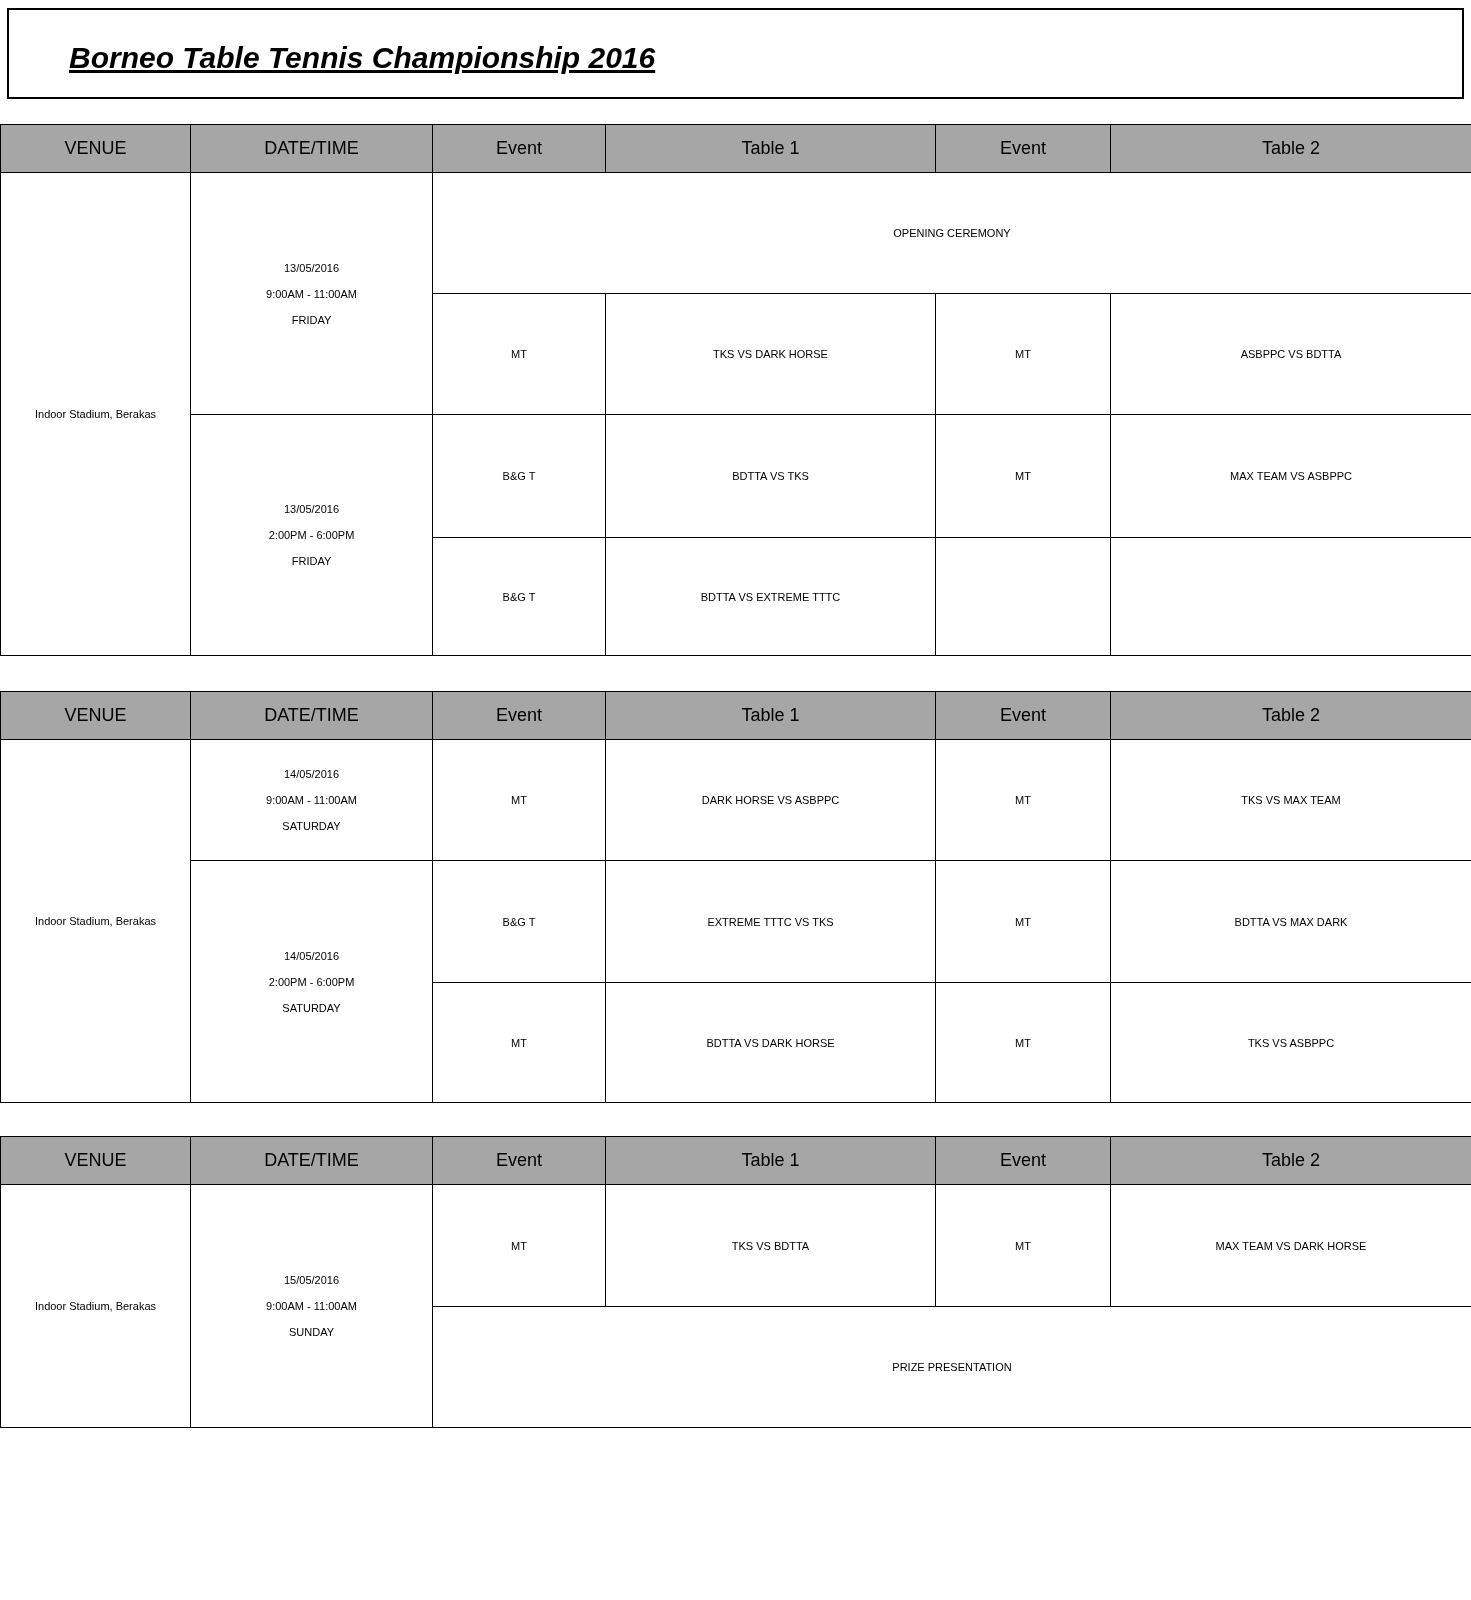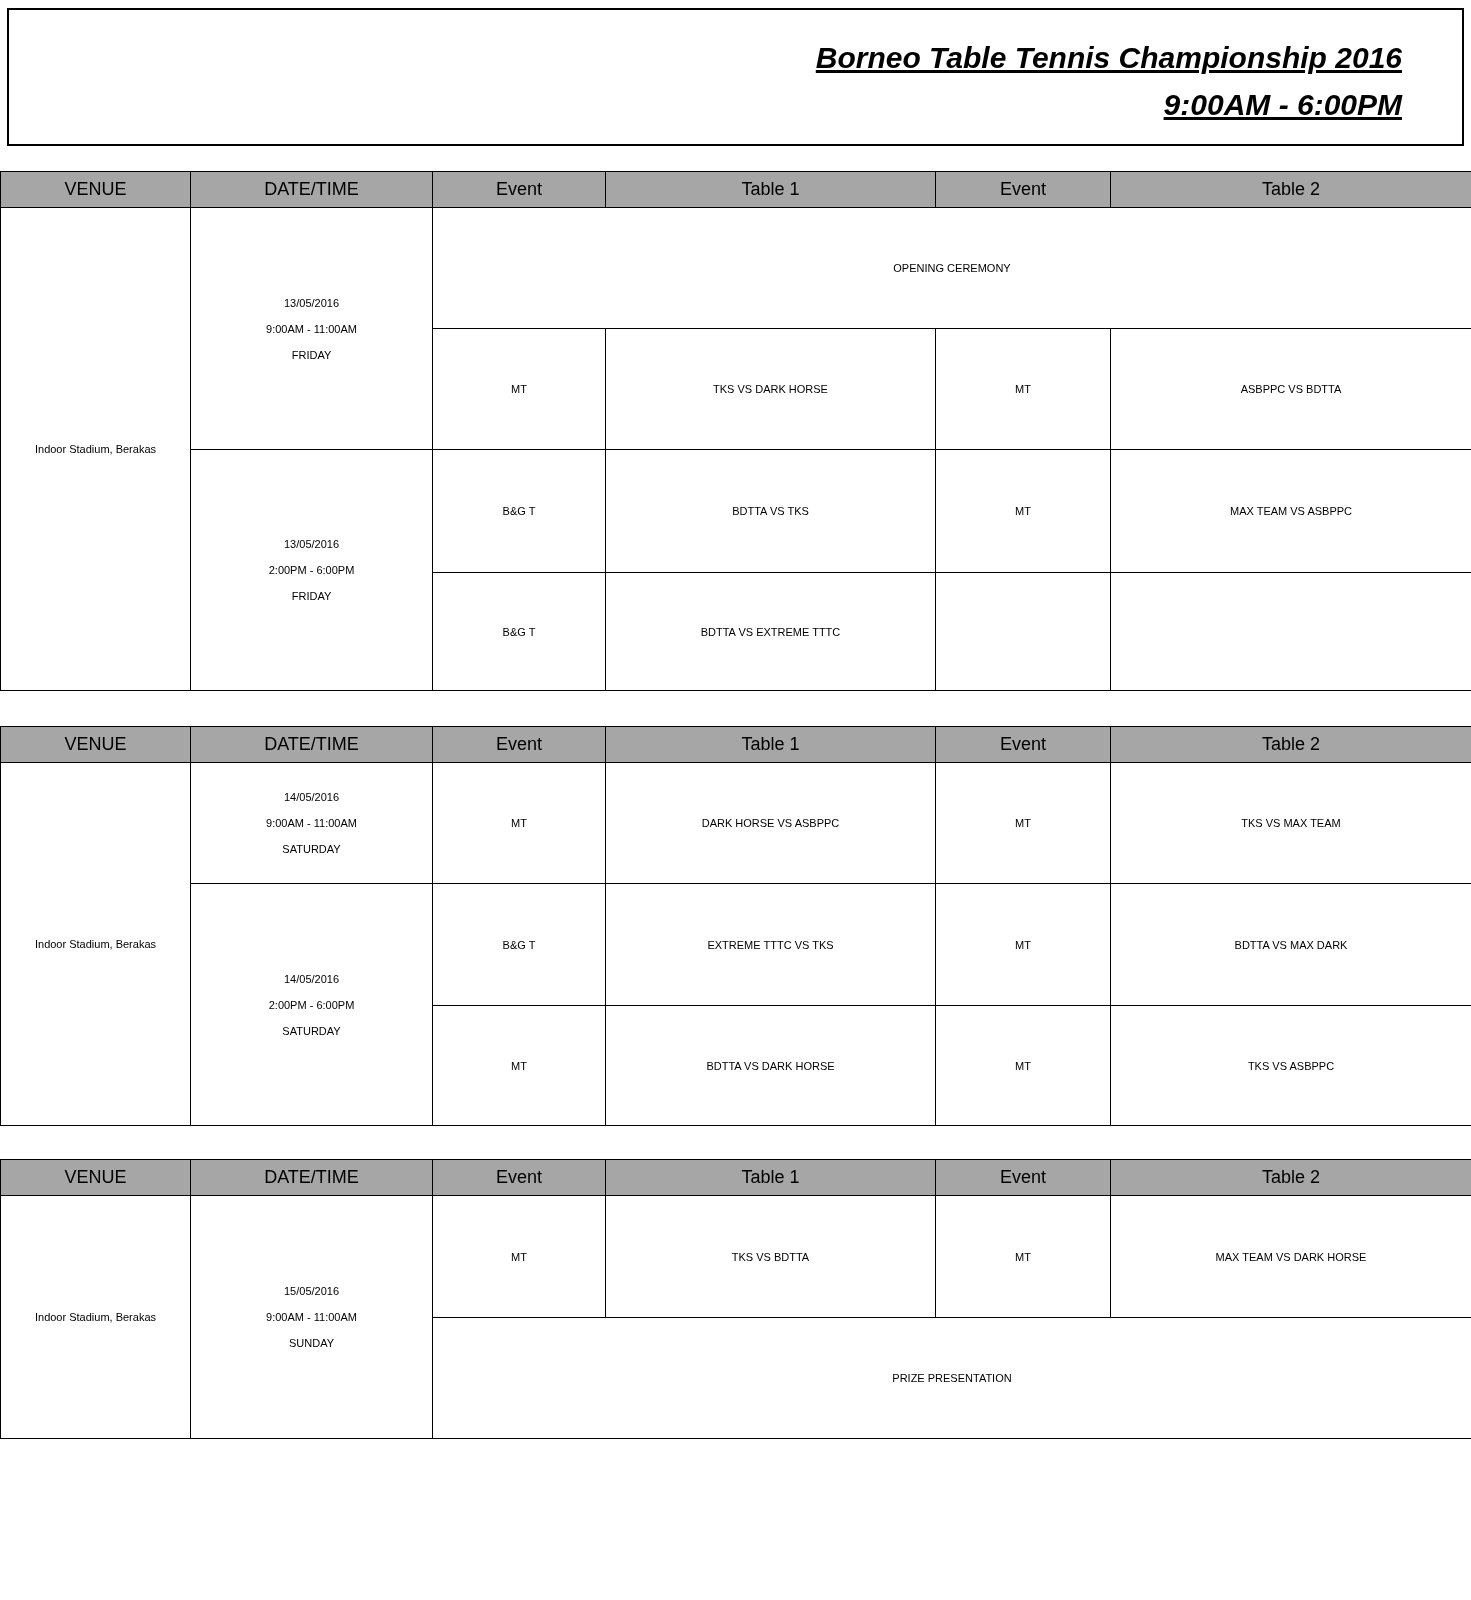--- a/index.html
+++ b/index.html
@@ -7,21 +7,21 @@
   body {
     width: 1471px;
     min-height: 1600px;
     background: #ffffff;
     color: #000000;
     font-family: "Liberation Sans", sans-serif;
   }
   .title-box {
     margin: 8px 7px 0 7px;
     border: 2px solid var(--border, #000);
-    text-align: right;
+    text-align: left;
     padding: 24px 60px 16px 60px;
   }
   .title-line {
     font-size: 30px;
     font-weight: bold;
     font-style: italic;
     text-decoration: underline;
     line-height: 47px;
   }
   table.sched {
@@ -35,38 +35,37 @@
     vertical-align: middle;
     font-size: 11px;
     padding: 2px 8px;
     overflow: hidden;
   }
   table.sched th {
     background: var(--header-bg, #a6a6a6);
     font-weight: normal;
     font-size: 18px;
   }
-  tr.hdr { height: 36px; }
+  tr.hdr { height: 48px; }
   .h118 { height: 118px; }
   .h120 { height: 120px; }
   .h121 { height: 121px; }
   .h122 { height: 122px; }
   .h123 { height: 123px; }
   .dt div { line-height: 26px; }
   .venue { line-height: 26px; }
   .mt25 { margin-top: 25px; }
   .mt35 { margin-top: 35px; }
   .mt33 { margin-top: 33px; }
 </style>
 </head>
 <body>
 
 <div class="title-box">
   <div class="title-line">Borneo Table Tennis Championship 2016</div>
-  <div class="title-line">9:00AM - 6:00PM</div>
 </div>
 
 <table class="sched mt25">
   <colgroup>
     <col style="width:190px">
       <col style="width:242px">
       <col style="width:173px">
     <col style="width:330px">
       <col style="width:175px">
       <col style="width:361px">

